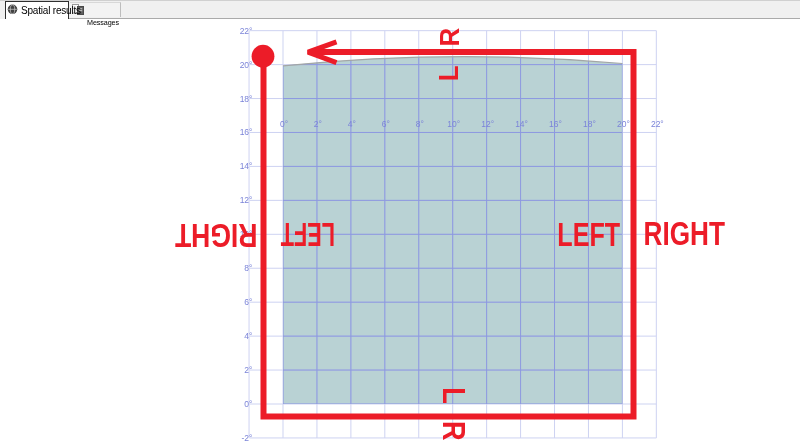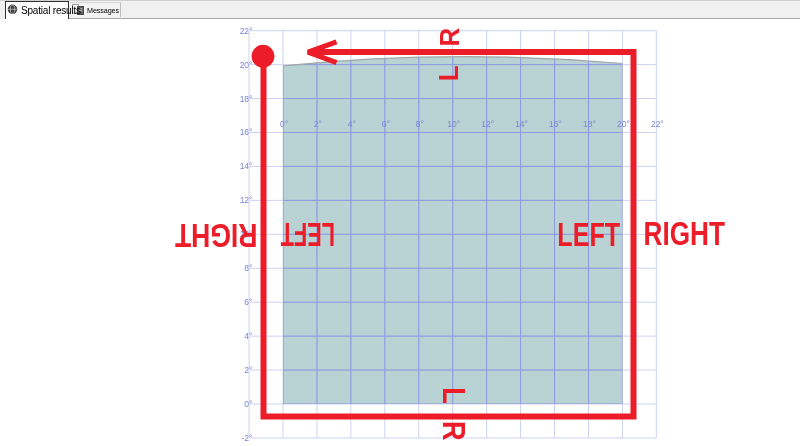--- a/index.html
+++ b/index.html
@@ -10,21 +10,21 @@
 
 <div style="position:absolute;left:70px;top:2px;width:51px;height:15px;background:#f3f3f3;border-right:1px solid #bdbdbd;border-top:1px solid #d8d8d8;box-sizing:border-box;"></div>
 
 <svg style="position:absolute;left:72px;top:4px" width="13" height="12" viewBox="0 0 13 12">
 <rect x="0.5" y="0.5" width="6" height="8.5" fill="#fdfdfd" stroke="#9a9a9a"></rect>
 <rect x="5.5" y="2.5" width="6" height="8" fill="#5f5f5f" stroke="#4a4a4a"></rect>
 <rect x="6.8" y="4.3" width="3.4" height="0.9" fill="#d8d8d8"></rect>
 <rect x="6.8" y="6.3" width="3.4" height="0.9" fill="#d8d8d8"></rect>
 </svg>
 
-<div style="position:absolute;left:87px;top:6px;font-size:7.2px;letter-spacing:-0.1px;color:#000;">Messages</div>
+<div style="position:absolute;left:87px;top:18px;font-size:7.2px;letter-spacing:-0.1px;color:#000;">Messages</div>
 
 <div style="position:absolute;left:5px;top:1px;width:64px;height:18px;background:#ffffff;border:1px solid #2f2f2f;border-bottom:none;box-sizing:border-box;"></div>
 
 <svg style="position:absolute;left:7px;top:4px" width="11" height="11" viewBox="0 0 11 11">
 <circle cx="5.5" cy="5.3" r="4.8" fill="#414141"></circle>
 <ellipse cx="5.5" cy="5.3" rx="2.2" ry="4.4" fill="none" stroke="#d0d0d0" stroke-width="0.7"></ellipse>
 <line x1="1.2" y1="5.3" x2="9.8" y2="5.3" stroke="#d0d0d0" stroke-width="0.7"></line>
 </svg>
 
 <div style="position:absolute;left:21px;top:5px;font-size:10px;letter-spacing:-0.2px;color:#000;">Spatial results</div>

